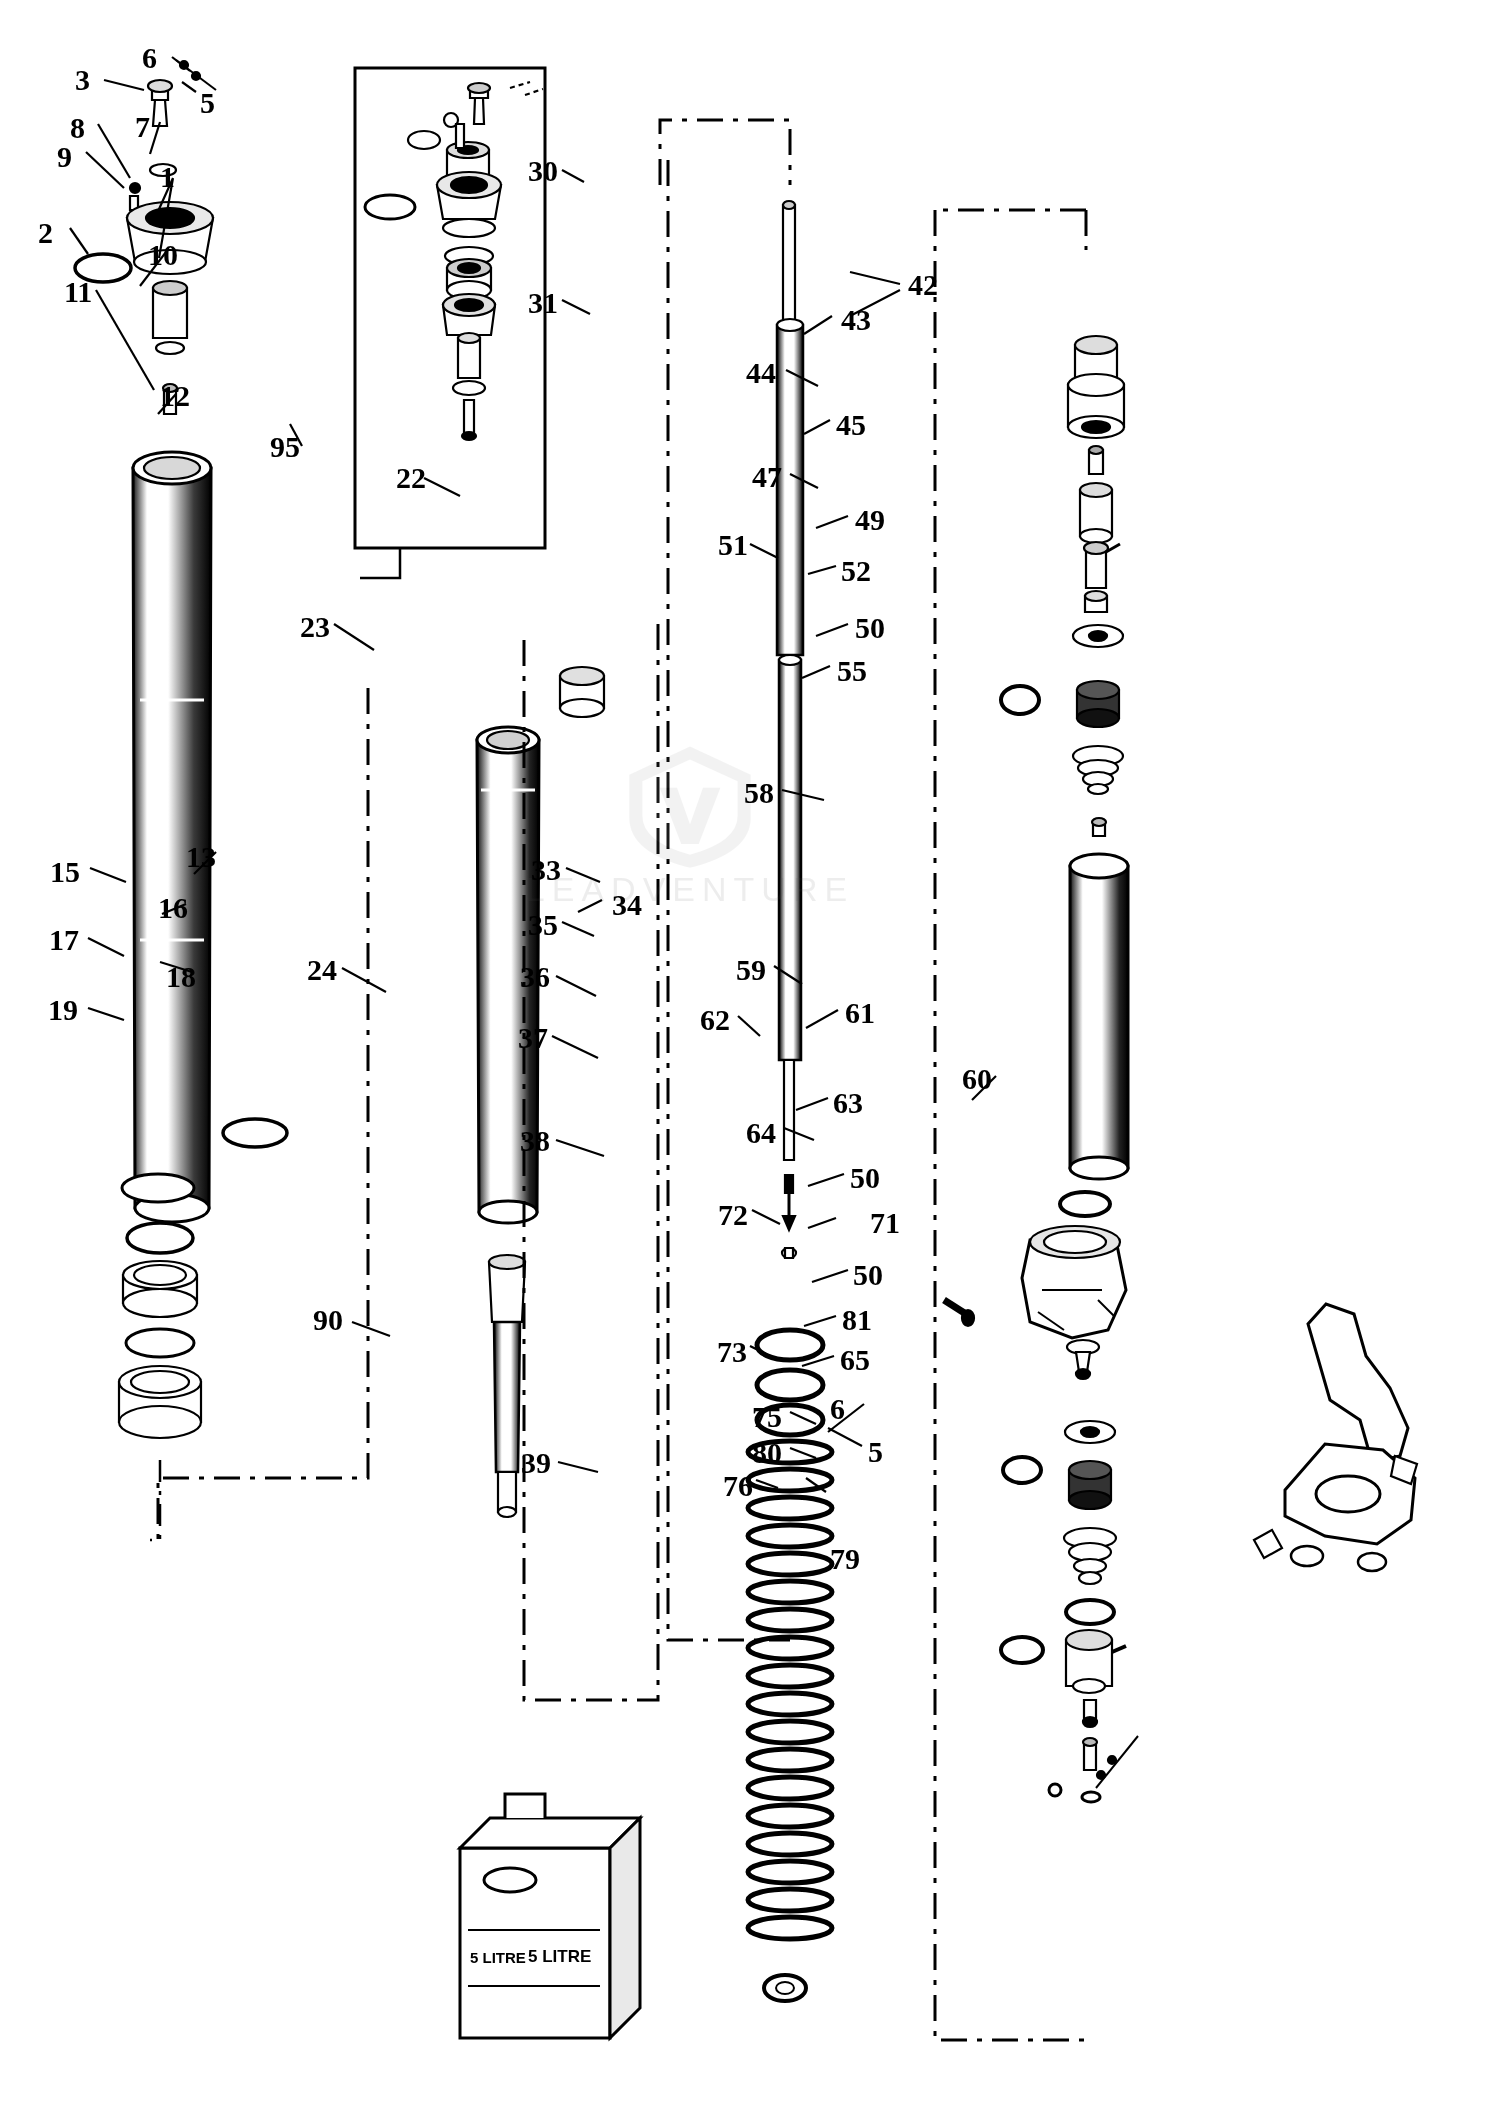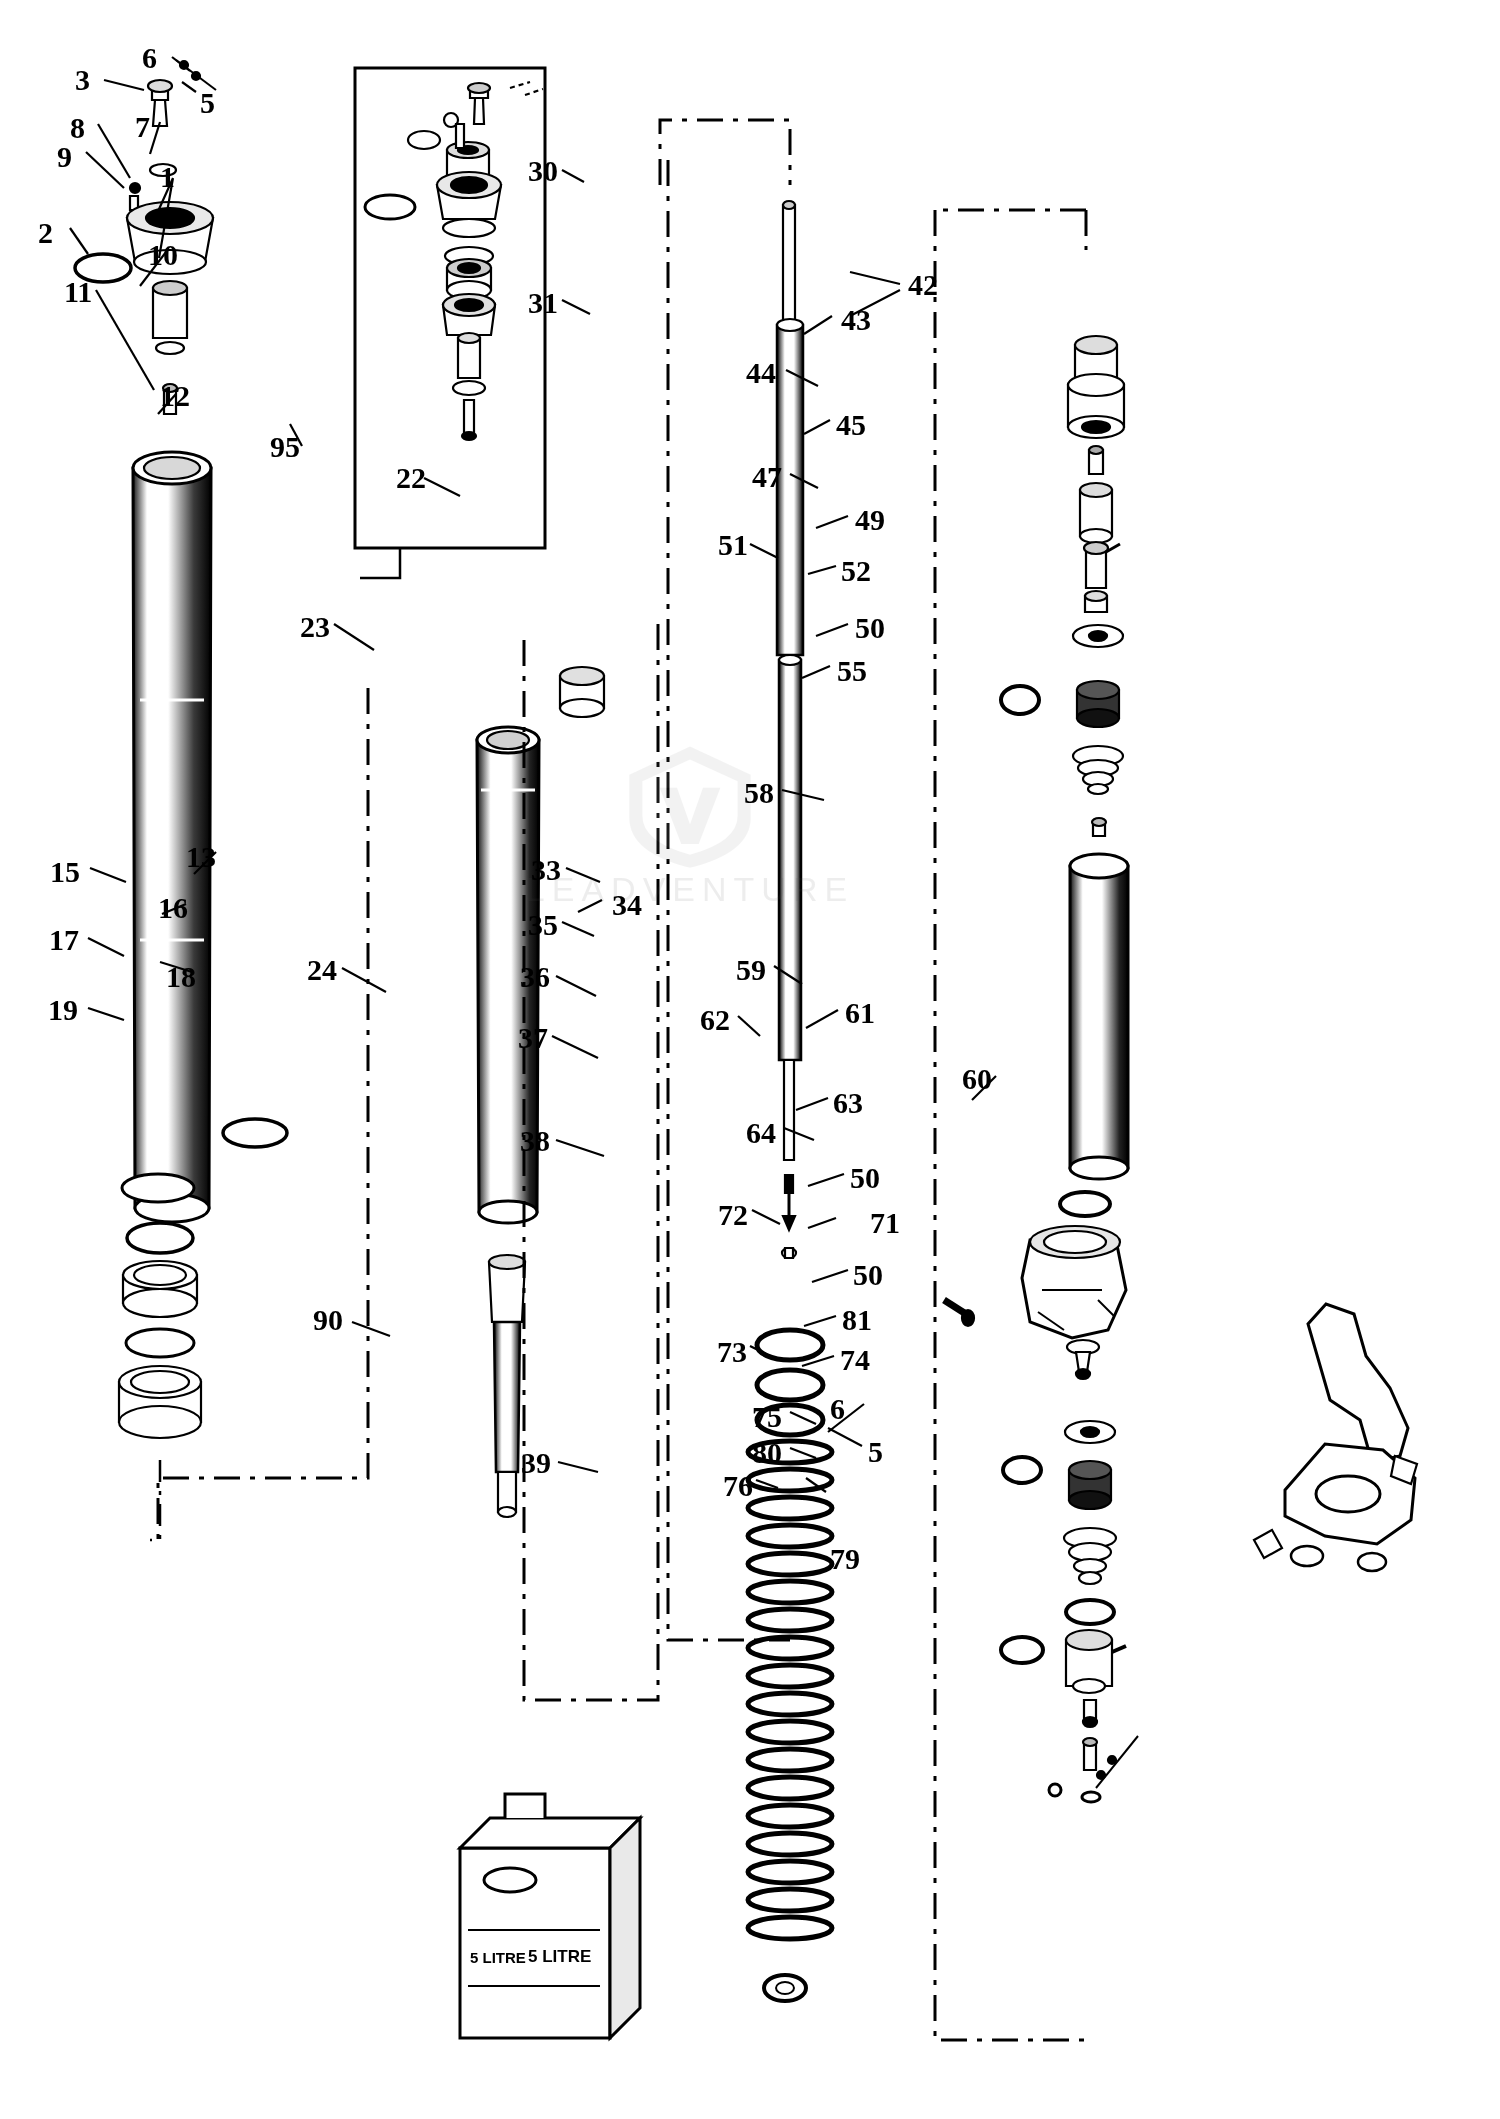--- a/index.html
+++ b/index.html
@@ -506,21 +506,21 @@
   <div class="callout" style="left:700px; top:1005px;">62</div>
   <div class="callout" style="left:833px; top:1088px;">63</div>
   <div class="callout" style="left:746px; top:1118px;">64</div>
   <div class="callout" style="left:962px; top:1064px;">60</div>
   <div class="callout" style="left:850px; top:1163px;">50</div>
   <div class="callout" style="left:718px; top:1200px;">72</div>
   <div class="callout" style="left:870px; top:1208px;">71</div>
   <div class="callout" style="left:853px; top:1260px;">50</div>
   <div class="callout" style="left:842px; top:1305px;">81</div>
   <div class="callout" style="left:717px; top:1337px;">73</div>
-  <div class="callout" style="left:840px; top:1345px;">74</div>
+  <div class="callout" style="left:840px; top:1345px;">65</div>
   <div class="callout" style="left:752px; top:1402px;">75</div>
   <div class="callout" style="left:830px; top:1394px;">6</div>
   <div class="callout" style="left:752px; top:1438px;">80</div>
   <div class="callout" style="left:868px; top:1437px;">5</div>
   <div class="callout" style="left:723px; top:1471px;">76</div>
   <div class="callout" style="left:830px; top:1544px;">79</div>
 
 
 </div>
 

